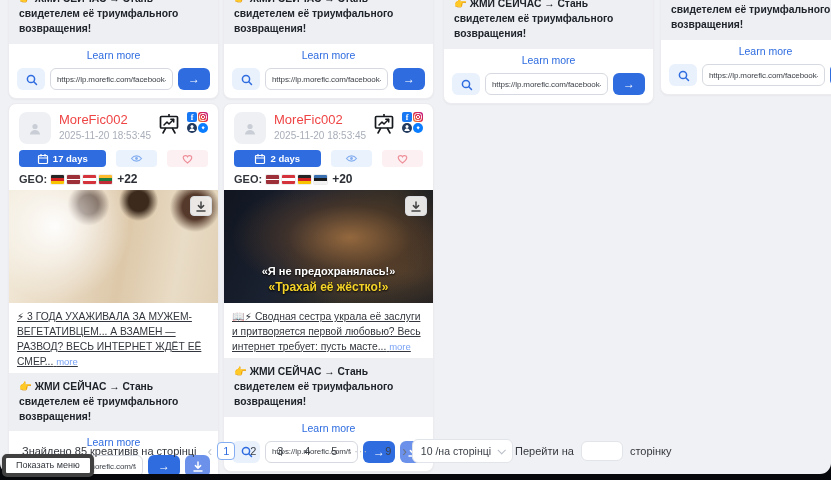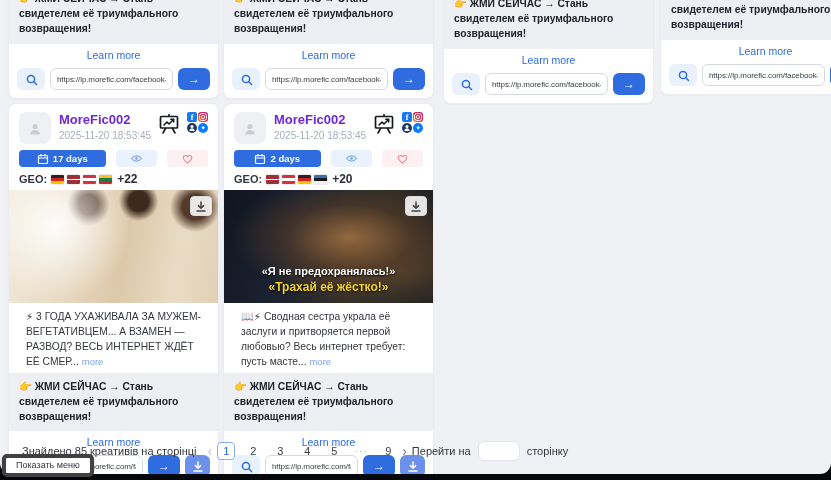--- a/index.html
+++ b/index.html
@@ -17,21 +17,21 @@
   .urlrow{display:flex;align-items:center;gap:5px;padding:3px 8px 8px;}
   .search-btn{width:28px;height:22px;flex:none;background:#e9f1fd;border:none;border-radius:6px;display:flex;align-items:center;justify-content:center;cursor:pointer;padding:0;}
   .url-input{flex:1;min-width:0;height:22px;border:1px solid #d6dae0;border-radius:6px;padding:0 6px;font-size:8px;letter-spacing:-.1px;color:#3a3f46;font-family:"Liberation Sans",sans-serif;background:#fff;box-sizing:border-box;}
   .go-btn{width:32px;height:22px;flex:none;background:#2e6ce0;color:#fff;border:none;border-radius:6px;font-size:12px;line-height:1;cursor:pointer;display:flex;align-items:center;justify-content:center;padding:0;}
   .dl-btn{width:25px;height:22px;flex:none;background:#6b91ea;border:none;border-radius:6px;display:flex;align-items:center;justify-content:center;cursor:pointer;padding:0;}
 
   
   .hdr{display:flex;align-items:flex-start;padding:8px 10px 4px;}
   .avatar{width:32px;height:32px;border-radius:8px;background:#eef0f3;display:flex;align-items:center;justify-content:center;flex:none;}
   .hdr-txt{margin-left:8px;flex:1;min-width:0;}
-  .pname{font-size:13px;font-weight:bold;color:#6d28d9;line-height:1.2;}
+  .pname{font-size:13px;font-weight:normal;color:#ef4444;line-height:1.2;}
   .pdate{font-size:10px;color:#a8aeb8;margin-top:2px;}
   .hdr-icons{display:flex;align-items:flex-start;gap:6px;}
   .social-grid{display:grid;grid-template-columns:10px 10px;grid-auto-rows:10px;gap:1px;}
   .sg{width:10px;height:10px;border-radius:2px;display:flex;align-items:center;justify-content:center;overflow:hidden;}
   .sg-fb{background:#1877f2;color:#fff;font-size:8px;font-weight:bold;font-family:"Liberation Serif",serif;}
   .sg-ig{background:linear-gradient(45deg,#f09433 0%,#dc2743 50%,#bc1888 100%);border-radius:3px;}
   .sg-an{background:#223a5e;border-radius:50%;}
   .sg-ms{background:#0a7cff;border-radius:50%;}
 
   
@@ -62,21 +62,21 @@
   .img-rain{background:
     radial-gradient(ellipse at 60% 42%, rgba(158,110,64,.9) 0%, rgba(94,64,40,.55) 35%, rgba(0,0,0,0) 66%),
     radial-gradient(ellipse at 86% 72%, rgba(122,87,52,.5), rgba(0,0,0,0) 50%),
     linear-gradient(115deg,#10151f 0%,#1a2130 35%,#2b2a26 65%,#11161e 100%);}
   .overlay{position:absolute;left:0;right:0;bottom:8px;text-align:center;line-height:1.35;}
   .ov1{color:#fff;font-size:11px;font-weight:bold;text-shadow:0 1px 2px #000;}
   .ov2{color:#f5d327;font-size:12px;font-weight:bold;text-shadow:0 1px 2px #000;}
   .img-dl{position:absolute;top:6px;right:6px;width:22px;height:20px;background:rgba(255,255,255,.88);border:1px solid #d9dce1;border-radius:4px;display:flex;align-items:center;justify-content:center;cursor:pointer;padding:0;}
 
   
-  .desc{padding:7px 17px 3px;font-size:10.3px;line-height:1.45;color:#33373d;}
+  .desc{padding:7px 8px 3px;font-size:10.3px;line-height:1.45;color:#33373d;text-decoration:underline;}
   .desc .more,.cut .more{color:#7aa3f5;font-size:9.5px;cursor:pointer;}
 
   
   #pagination{position:absolute;left:22px;top:438px;height:26px;display:flex;align-items:center;font-size:11px;color:#33373d;gap:2px;}
   .results{margin-right:6px;}
   .pg-arrow{color:#c3c8cf;font-size:14px;padding:0 3px;cursor:pointer;line-height:1;}
   .pg-arrow.next{color:#6d737c;}
   #pages{display:flex;align-items:center;gap:9px;}
   .page{min-width:18px;height:18px;display:inline-flex;align-items:center;justify-content:center;color:#3c4148;cursor:pointer;border-radius:4px;}
   .page.active{border:1px solid #85aef2;color:#2e6ce0;background:#fff;box-sizing:border-box;}
@@ -387,20 +387,24 @@
     <span id="pages">
         <span class="page active">1</span>
         <span class="page">2</span>
         <span class="page">3</span>
         <span class="page">4</span>
         <span class="page">5</span>
         <span class="page dots">···</span>
         <span class="page">9</span>
       </span>
     <span class="pg-arrow next">›</span>
+    <span class="per-page">
+        <span>10 /на сторінці</span>
+        <span class="caret"></span>
+      </span>
     <span class="goto">
       <span>Перейти на</span>
       <input class="goto-input" style="">
       <span>сторінку</span>
     </span>
   </div>
 
 </div>
 
 <button id="menu-btn">Показать меню</button>

